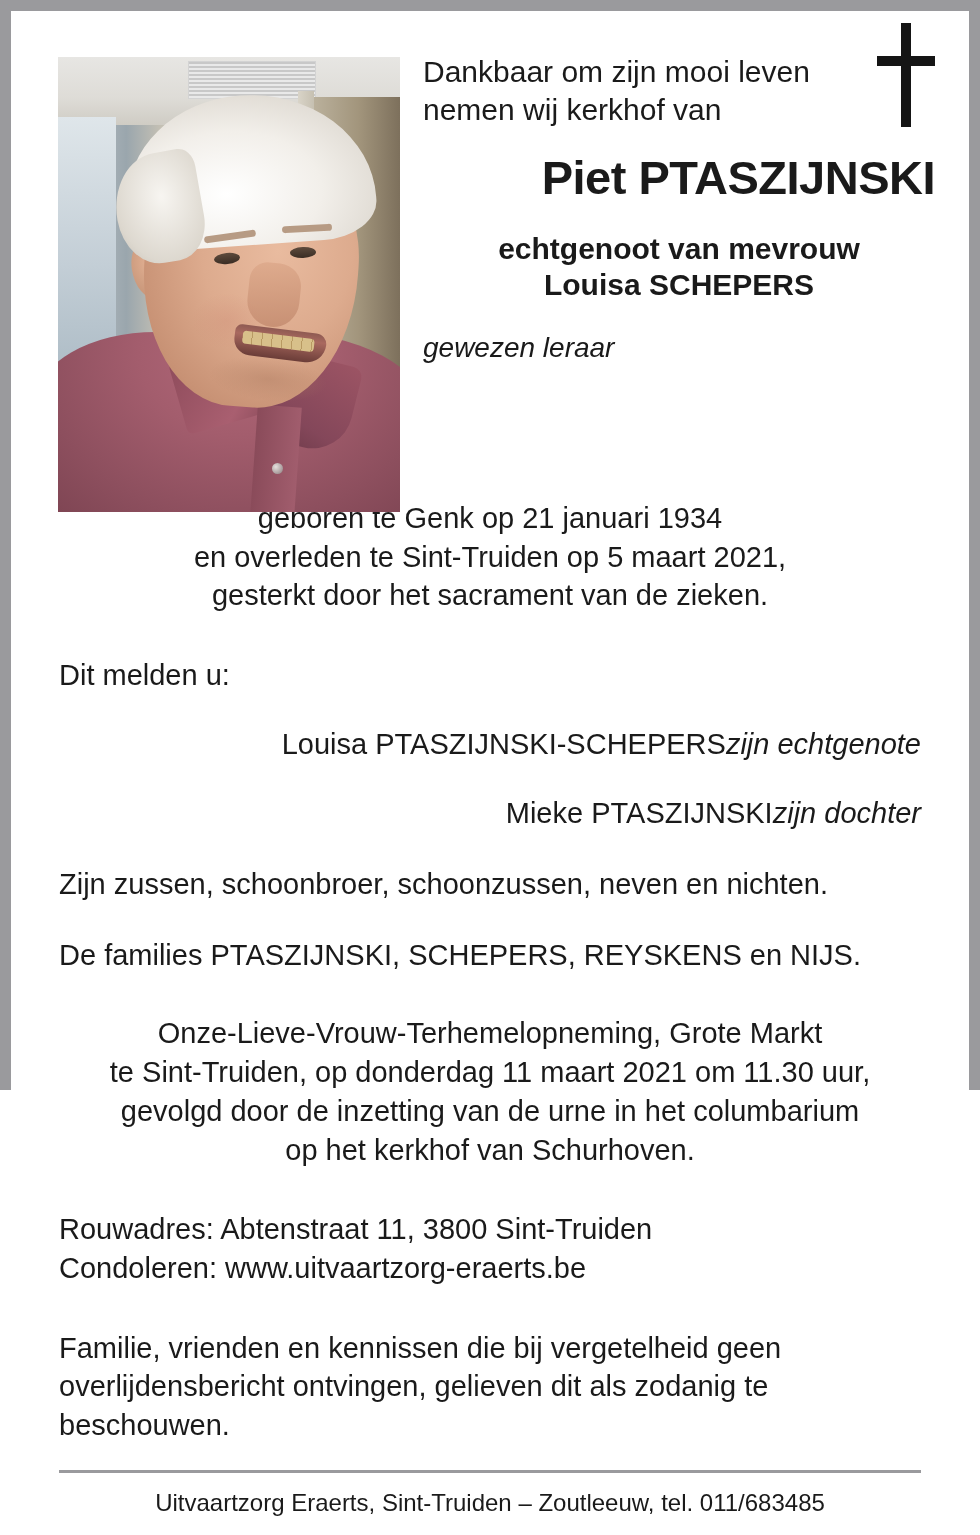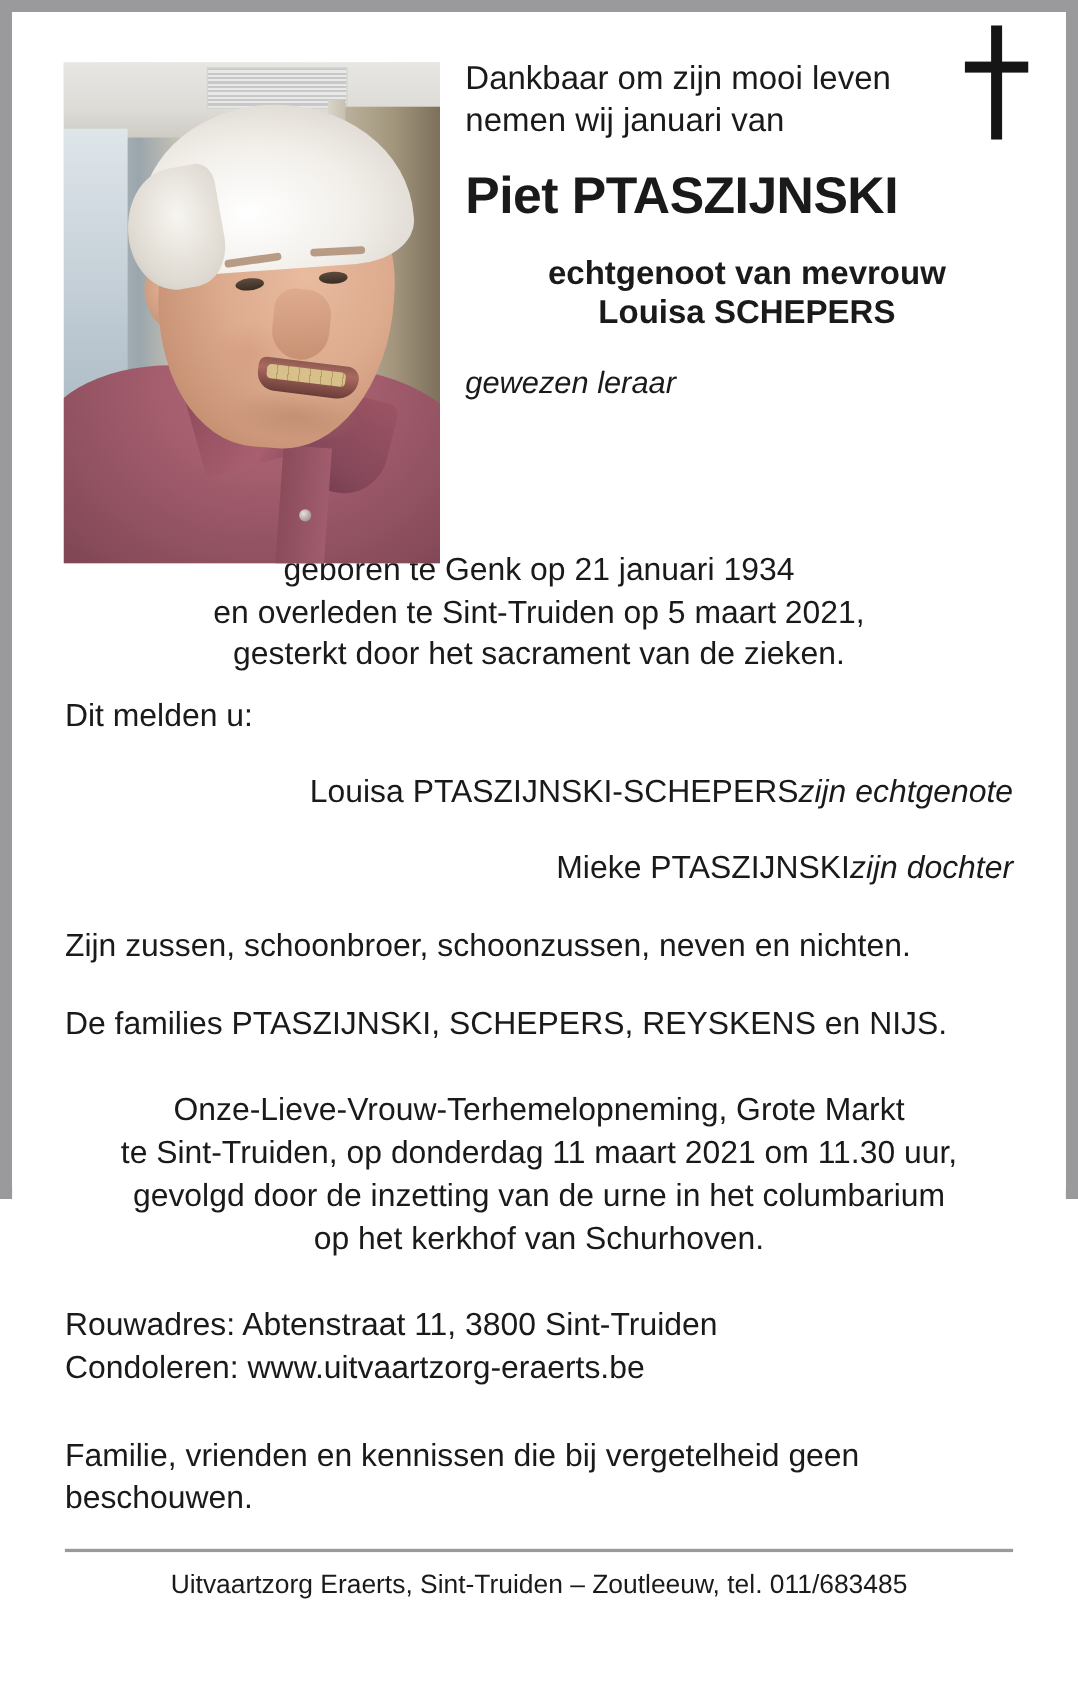--- a/index.html
+++ b/index.html
@@ -216,21 +216,21 @@
   .deheer {
     margin-top: 30px;
     font-size: 30px;
     text-align: left;
     font-weight: 400;
   }
   .fullname {
     margin-top: 20px;
     font-size: 47px;
     font-weight: bold;
-    text-align: left;
+    text-align: right;
     letter-spacing: -0.5px;
     white-space: nowrap;
   }
   .spouse {
     margin-top: 26px;
     font-size: 30px;
     font-weight: bold;
     text-align: center;
     line-height: 1.22;
   }
@@ -252,21 +252,21 @@
   .birthdeath {
     margin-top: 18px;
     text-align: center;
     font-size: 29px;
     line-height: 1.33;
   }
   .block {
     padding: 0 48px;
   }
   .ditmelden {
-    margin-top: 20px;
+    margin-top: 44px;
     font-size: 29px;
     text-align: left;
   }
   .relrow {
     display: flex;
     justify-content: flex-end;
     align-items: baseline;
     margin-top: 36px;
     font-size: 29px;
   }
@@ -340,21 +340,21 @@
         <div class="cheek"></div>
         <div class="mouth">
           <div class="teeth"></div>
         </div>
         <div class="chin-shadow"></div>
       </div>
 
       <div class="headcol">
         <div class="salute">
           <div>Dankbaar om zijn mooi leven</div>
-          <div>nemen wij januari van</div>
+          <div>nemen wij kerkhof van</div>
         </div>
         <div class="fullname">Piet PTASZIJNSKI</div>
         <div class="spouse">
           <div>echtgenoot van mevrouw</div>
           <div>Louisa SCHEPERS</div>
         </div>
         <div class="profession">gewezen leraar</div>
       </div>
 
       <div class="cross">
@@ -394,20 +394,21 @@
         <div>op het kerkhof van Schurhoven.</div>
       </div>
 
       <div class="contact">
         <div>Rouwadres: Abtenstraat 11, 3800 Sint-Truiden</div>
         <div>Condoleren: www.uitvaartzorg-eraerts.be</div>
       </div>
 
       <div class="notice">
         <div>Familie, vrienden en kennissen die bij vergetelheid geen</div>
+        <div>overlijdensbericht ontvingen, gelieven dit als zodanig te</div>
         <div>beschouwen.</div>
       </div>
     </div>
 
     <div class="divider"></div>
     <div class="footer">Uitvaartzorg Eraerts, Sint-Truiden – Zoutleeuw, tel. 011/683485</div>
 
   </div>
 </div>
 

